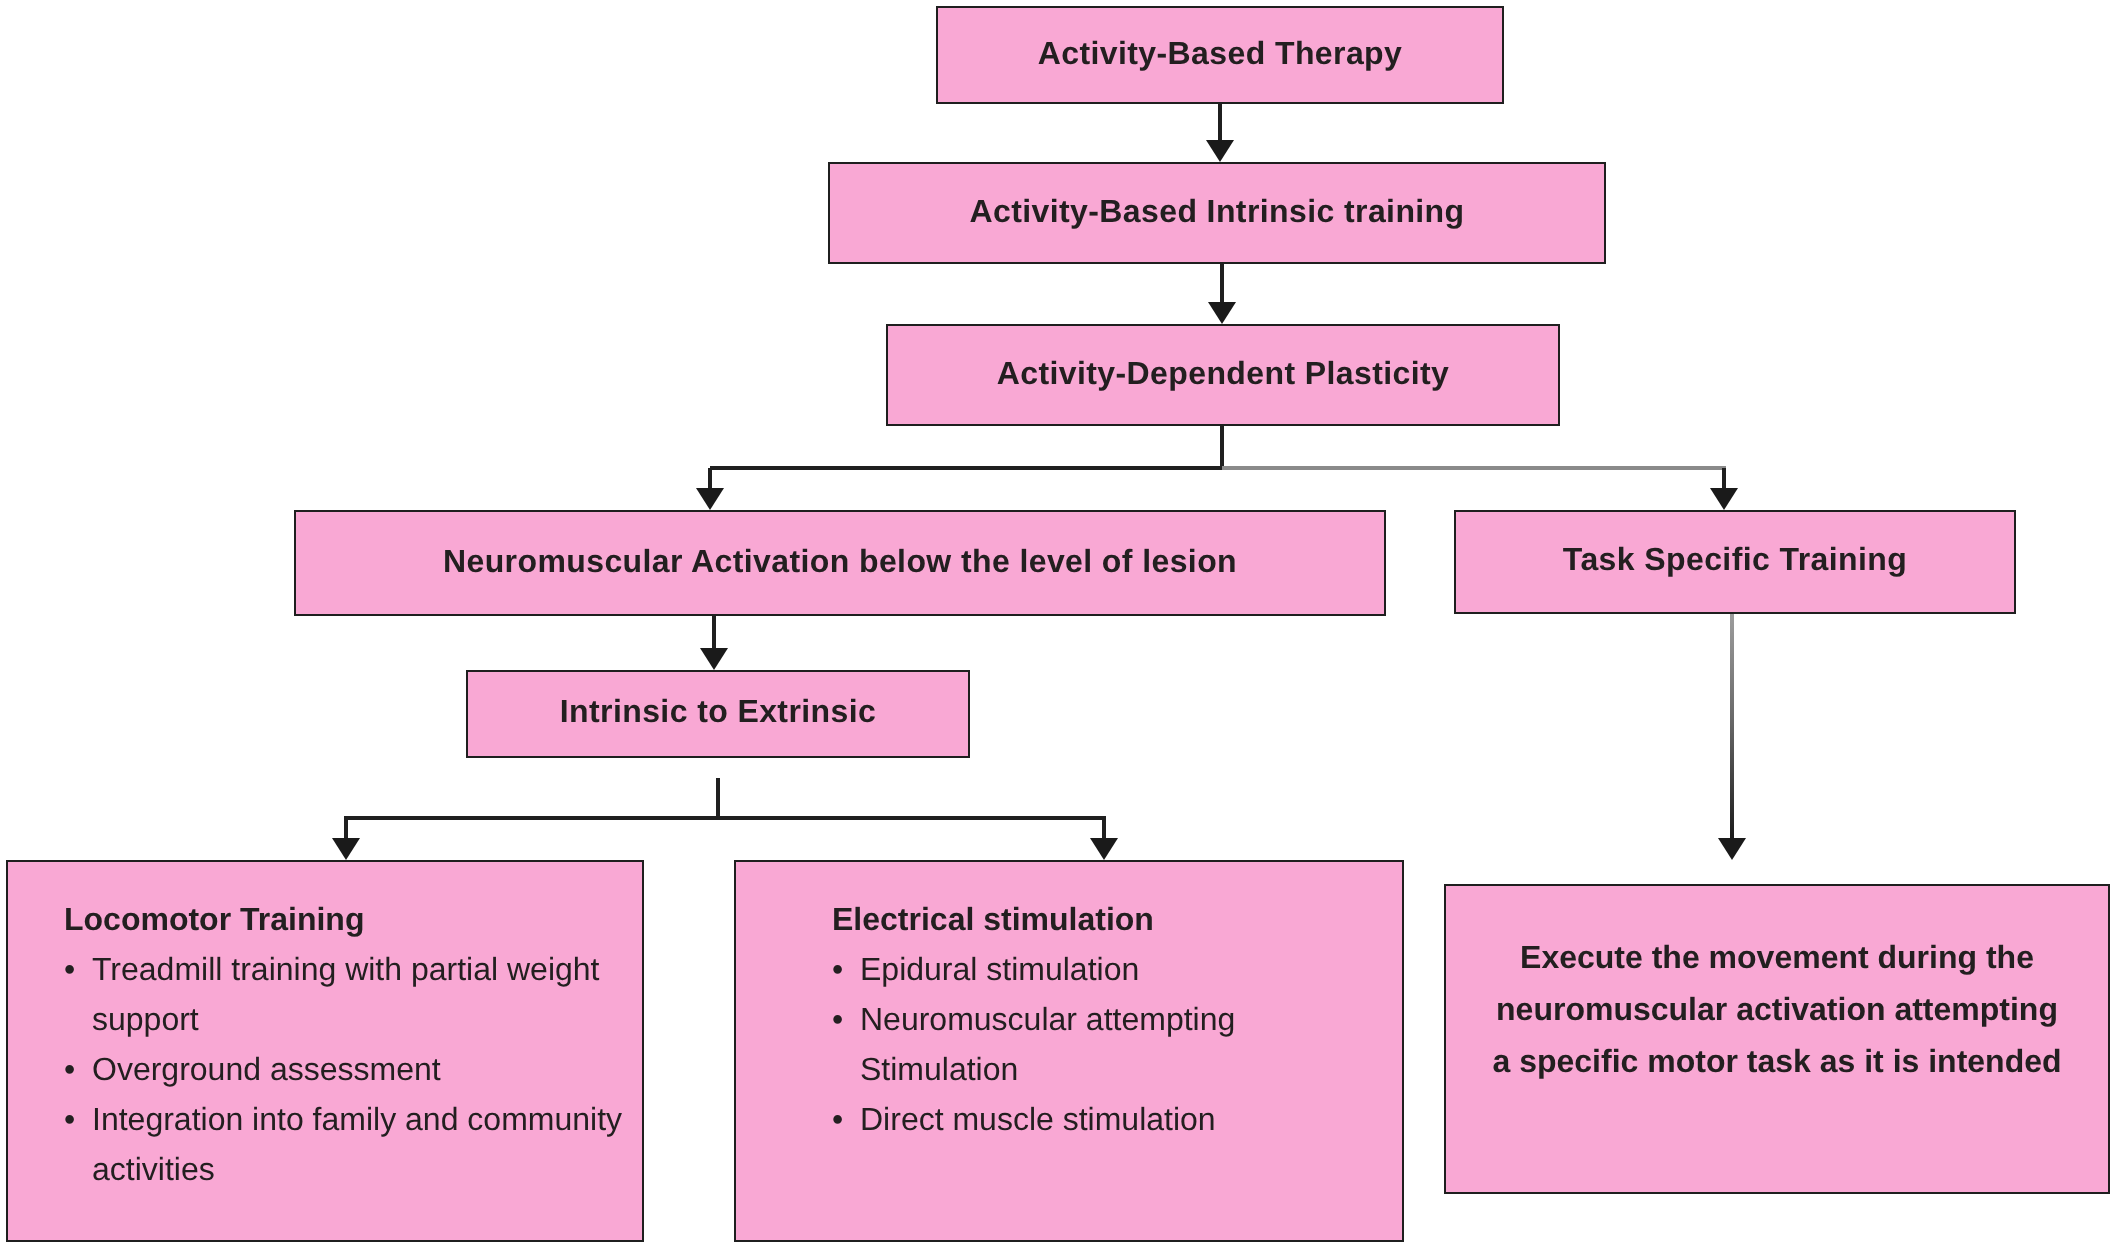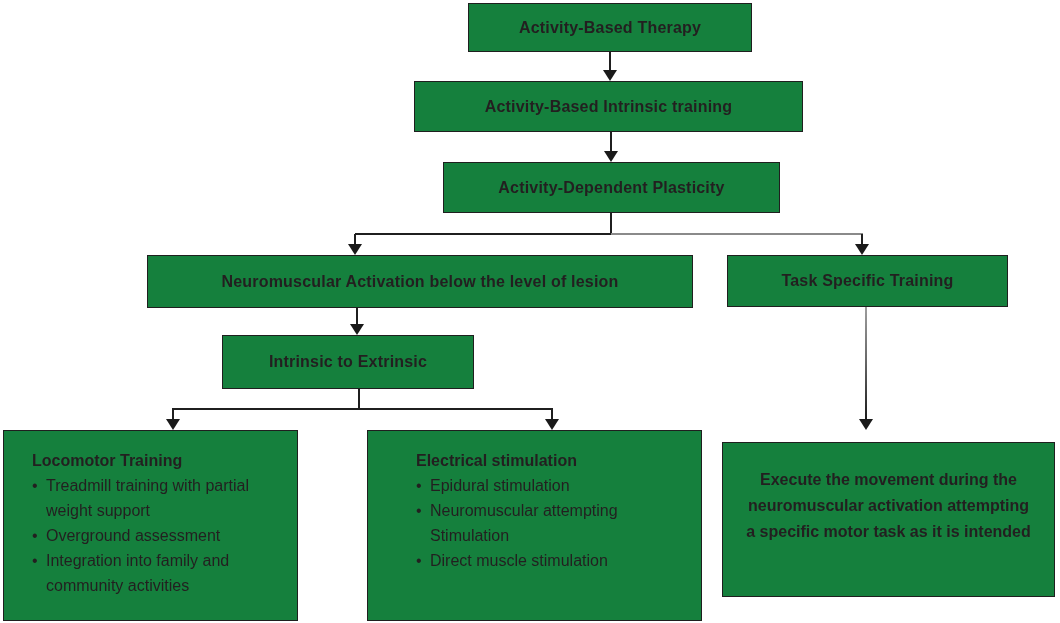--- a/index.html
+++ b/index.html
@@ -6,21 +6,21 @@
   #stage{
     position:relative;
     width:1060px;height:623px;
     background:#ffffff;
     font-family:"Liberation Sans", sans-serif;
     color:#231f20;
     overflow:hidden;
   }
   .node{
     position:absolute;
-    background:#15803d;
+    background:#f9a8d4;
     border:1.5px solid #1f1f1f;
     box-sizing:border-box;
   }
   .node.center{
     display:flex;align-items:center;justify-content:center;
     text-align:center;
     font-weight:bold;
     font-size:16px;
     letter-spacing:0.2px;
   }
@@ -89,32 +89,32 @@
   <div class="node center" style="left:147px;top:255px;width:546px;height:53px">
     <span>Neuromuscular Activation below the level of lesion</span>
   </div>
 
   <div class="v" style="left:356.2px;top:308px;height:17px"></div>
   <div class="arrow" style="left:350px;top:324px"></div>
 
   <div class="v grad" style="left:865.2px;top:307px;height:113px"></div>
   <div class="arrow" style="left:859px;top:419px"></div>
 
-  <div class="node center" style="left:222px;top:335px;width:252px;height:54px">
+  <div class="node center" style="left:233px;top:335px;width:252px;height:44px">
     <span>Intrinsic to Extrinsic</span>
   </div>
 
   <div class="v" style="left:358.2px;top:389px;height:20px"></div>
   <div class="h" style="left:172px;top:408.4px;width:381px"></div>
   <div class="v" style="left:172.2px;top:409px;height:11px"></div>
   <div class="arrow" style="left:166px;top:419px"></div>
   <div class="v" style="left:551.2px;top:409px;height:11px"></div>
   <div class="arrow" style="left:545px;top:419px"></div>
 
-  <div class="node list" style="left:3px;top:430px;width:295px;height:191px">
+  <div class="node list" style="left:3px;top:430px;width:319px;height:191px">
     <div class="list-inner">
       <div class="list-title">Locomotor Training</div>
       <div class="bullet">
         <span class="dot">•</span>
         <span class="btxt">Treadmill training with partial weight support</span>
       </div>
       <div class="bullet">
         <span class="dot">•</span>
         <span class="btxt">Overground assessment</span>
       </div>

